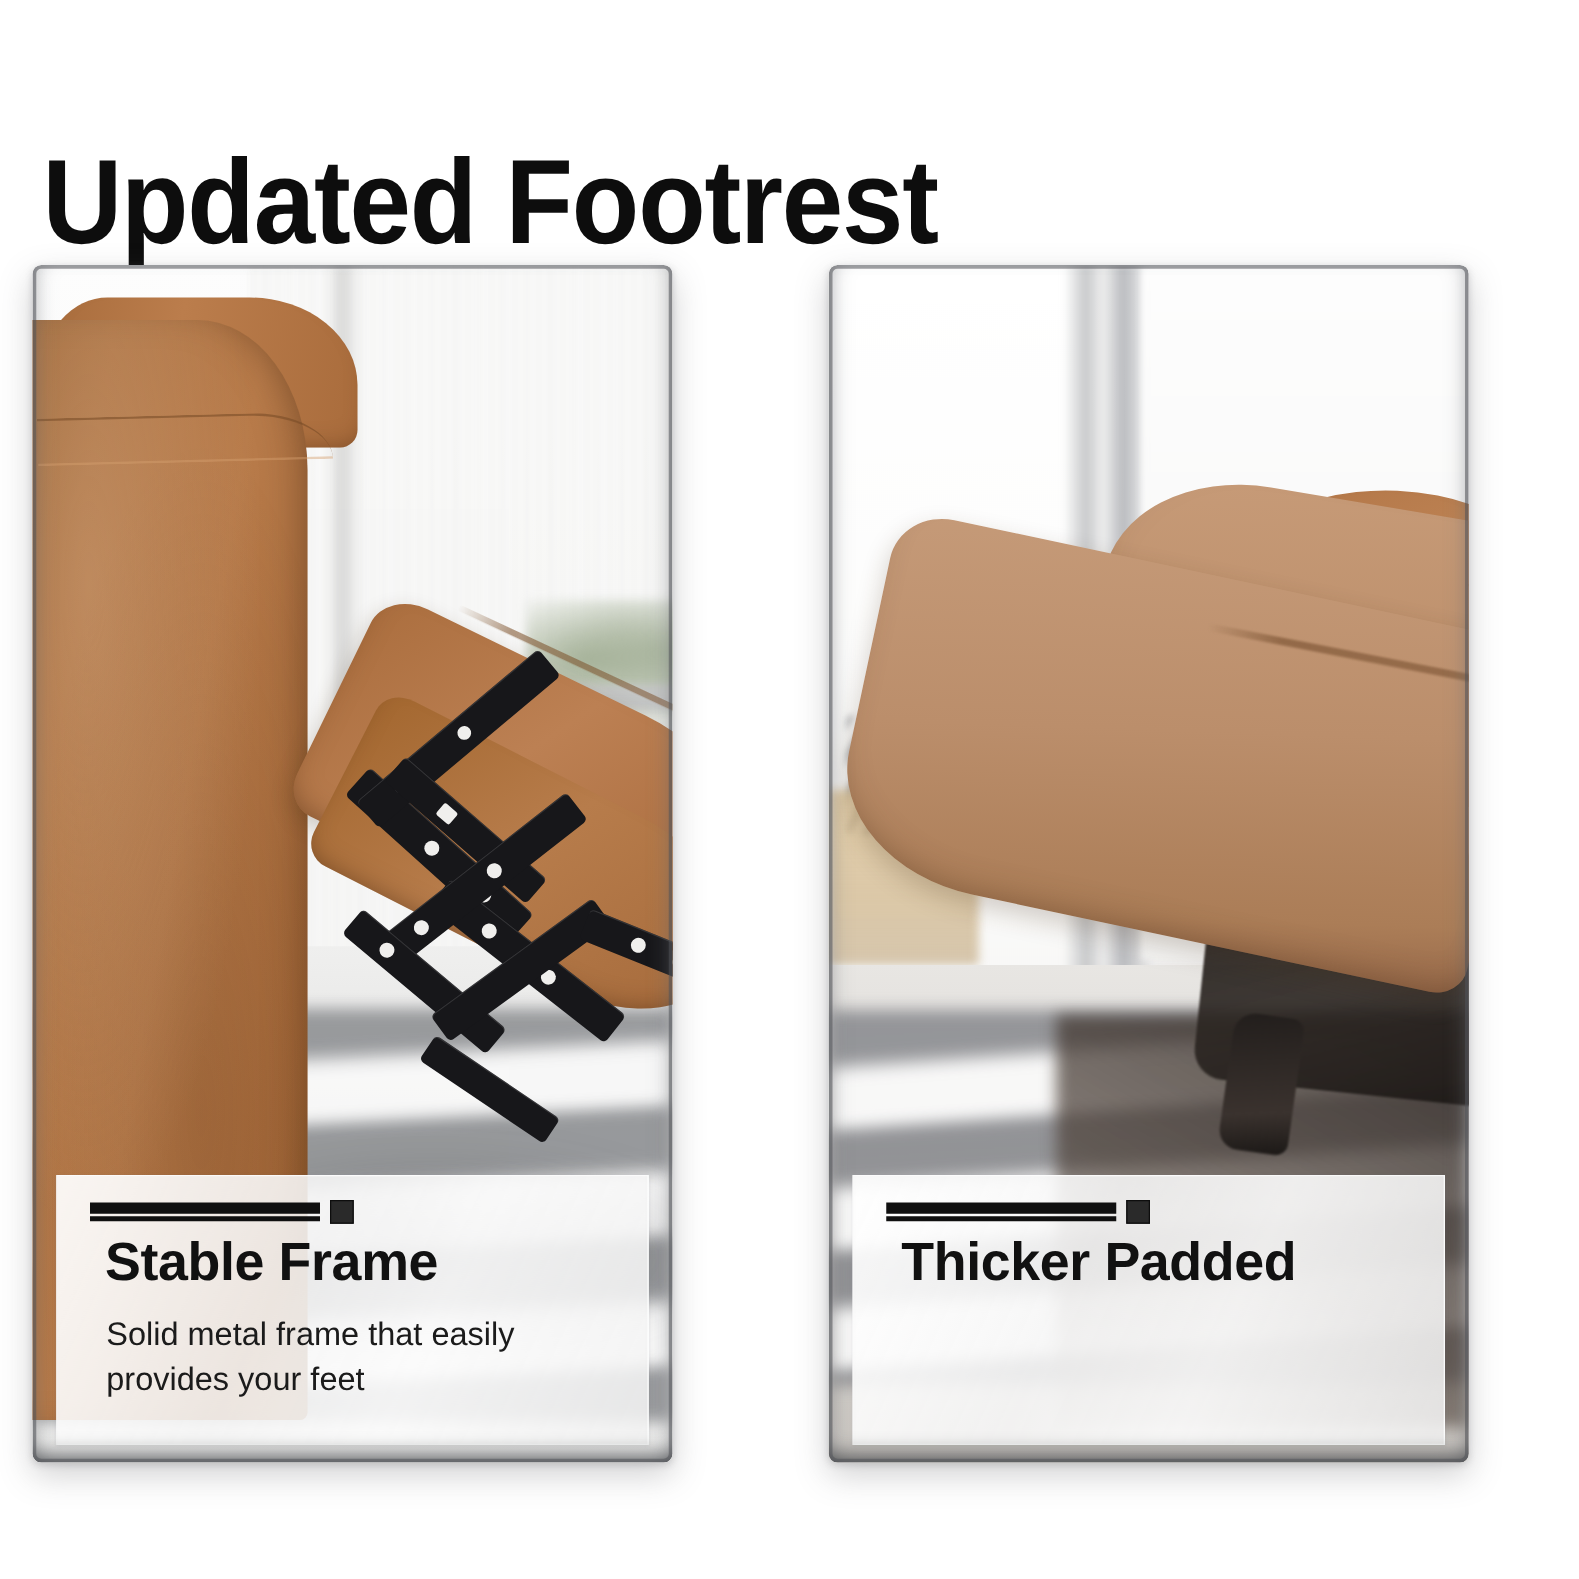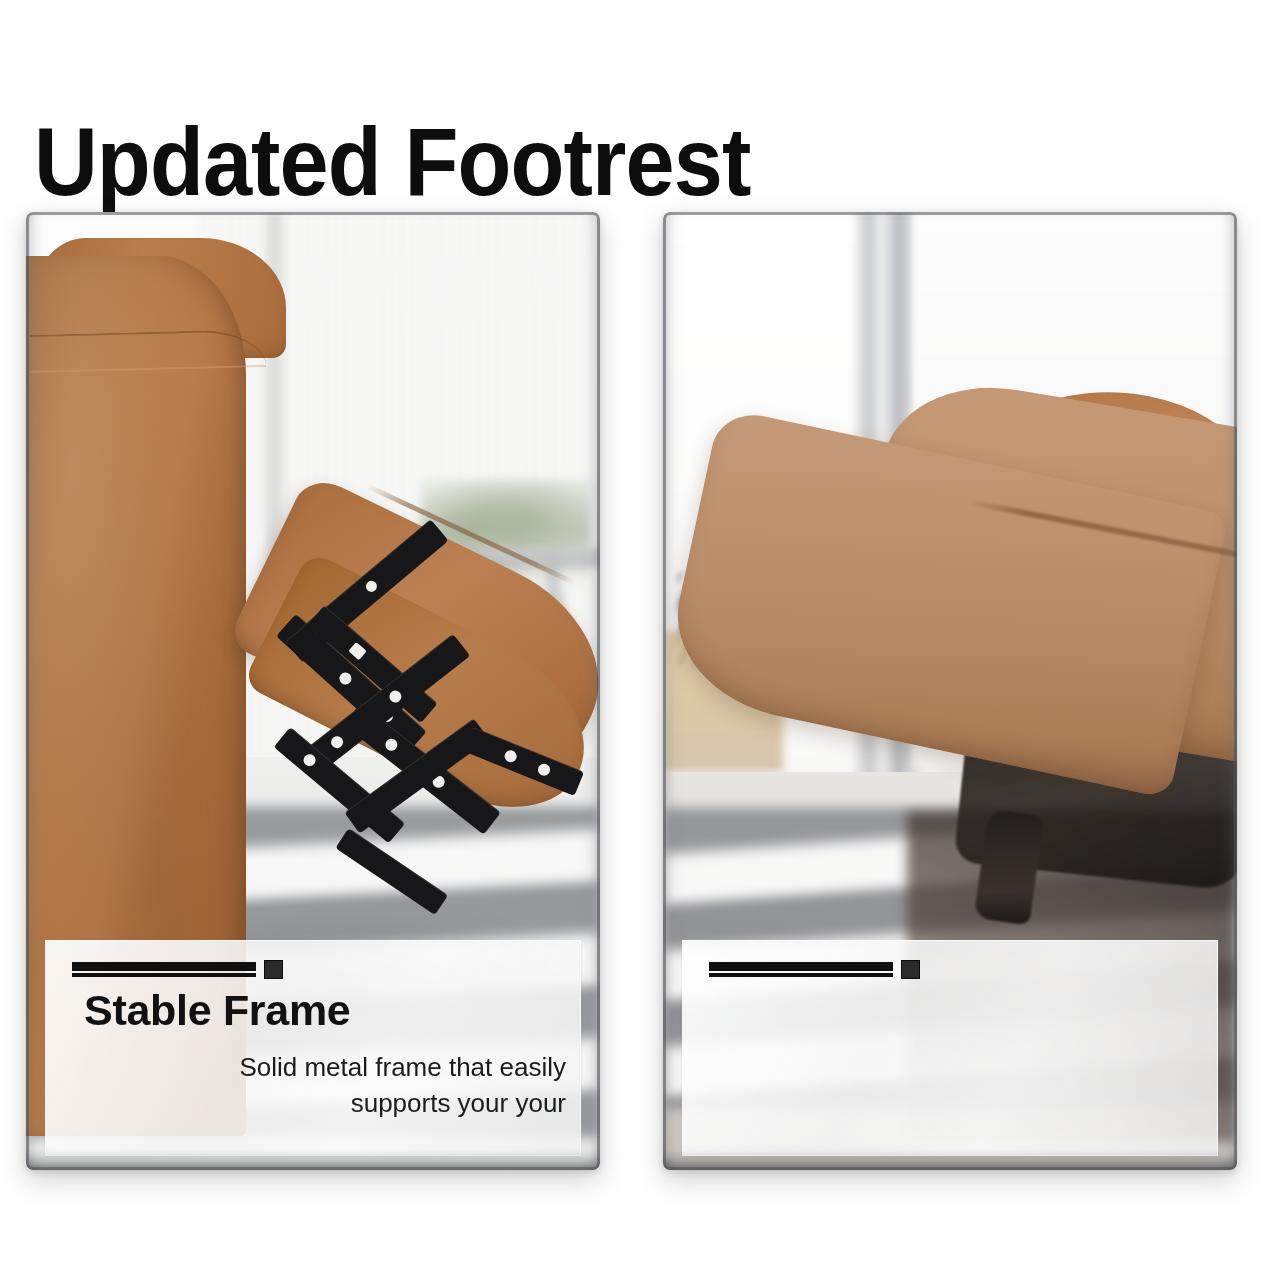--- a/index.html
+++ b/index.html
@@ -34,21 +34,21 @@
   .panels {
     position: absolute;
     left: 0;
     top: 0;
     width: 1263px;
     height: 1263px;
   }
   .panel {
     position: absolute;
     top: 212px;
-    width: 574px;
+    width: 512px;
     height: 958px;
     border-radius: 7px;
     overflow: hidden;
     background: #f2f2f0;
     box-shadow: 0 10px 26px rgba(90,90,95,0.28),
                 0 2px 6px rgba(90,90,95,0.22);
   }
   .panel-left  { left: 26px; }
   .panel-right { left: 663px; }
 
@@ -423,21 +423,21 @@
   .caption-body {
     position: absolute;
     left: 39px;
     top: 108px;
     right: 14px;
     font-size: 26px;
     line-height: 36px;
     font-weight: 400;
     color: #1b1b1b;
   }
-  .caption-body .line { display: block; white-space: nowrap; text-align: right; }
+  .caption-body .line { display: block; white-space: nowrap; }
 </style>
 </head>
 <body>
 
 <h1 class="page-title">Updated Footrest</h1>
 
 <div class="panels">
 
   <div class="panel panel-left">
     <div class="panel-inner">
@@ -498,21 +498,21 @@
           <div class="marker-bars">
             <div class="marker-bar-thick"></div>
             <div class="marker-bar-gap"></div>
             <div class="marker-bar-thin"></div>
           </div>
           <div class="marker-square"></div>
         </div>
         <div class="caption-heading">Stable Frame</div>
         <div class="caption-body">
           <span class="line">Solid metal frame that easily</span>
-          <span class="line">supports your your</span>
+          <span class="line">provides your feet</span>
         </div>
       </div>
     </div>
     <div class="panel-frame"></div>
   </div>
 
   <div class="panel panel-right">
     <div class="panel-inner">
       <div class="scene">
         <div class="bg-window-r"></div>
@@ -537,18 +537,19 @@
 
       <div class="caption">
         <div class="marker">
           <div class="marker-bars">
             <div class="marker-bar-thick"></div>
             <div class="marker-bar-gap"></div>
             <div class="marker-bar-thin"></div>
           </div>
           <div class="marker-square"></div>
         </div>
+        <div class="caption-heading">Thicker Padded</div>
       </div>
     </div>
     <div class="panel-frame"></div>
   </div>
 
 </div>
 
 </body></html>

